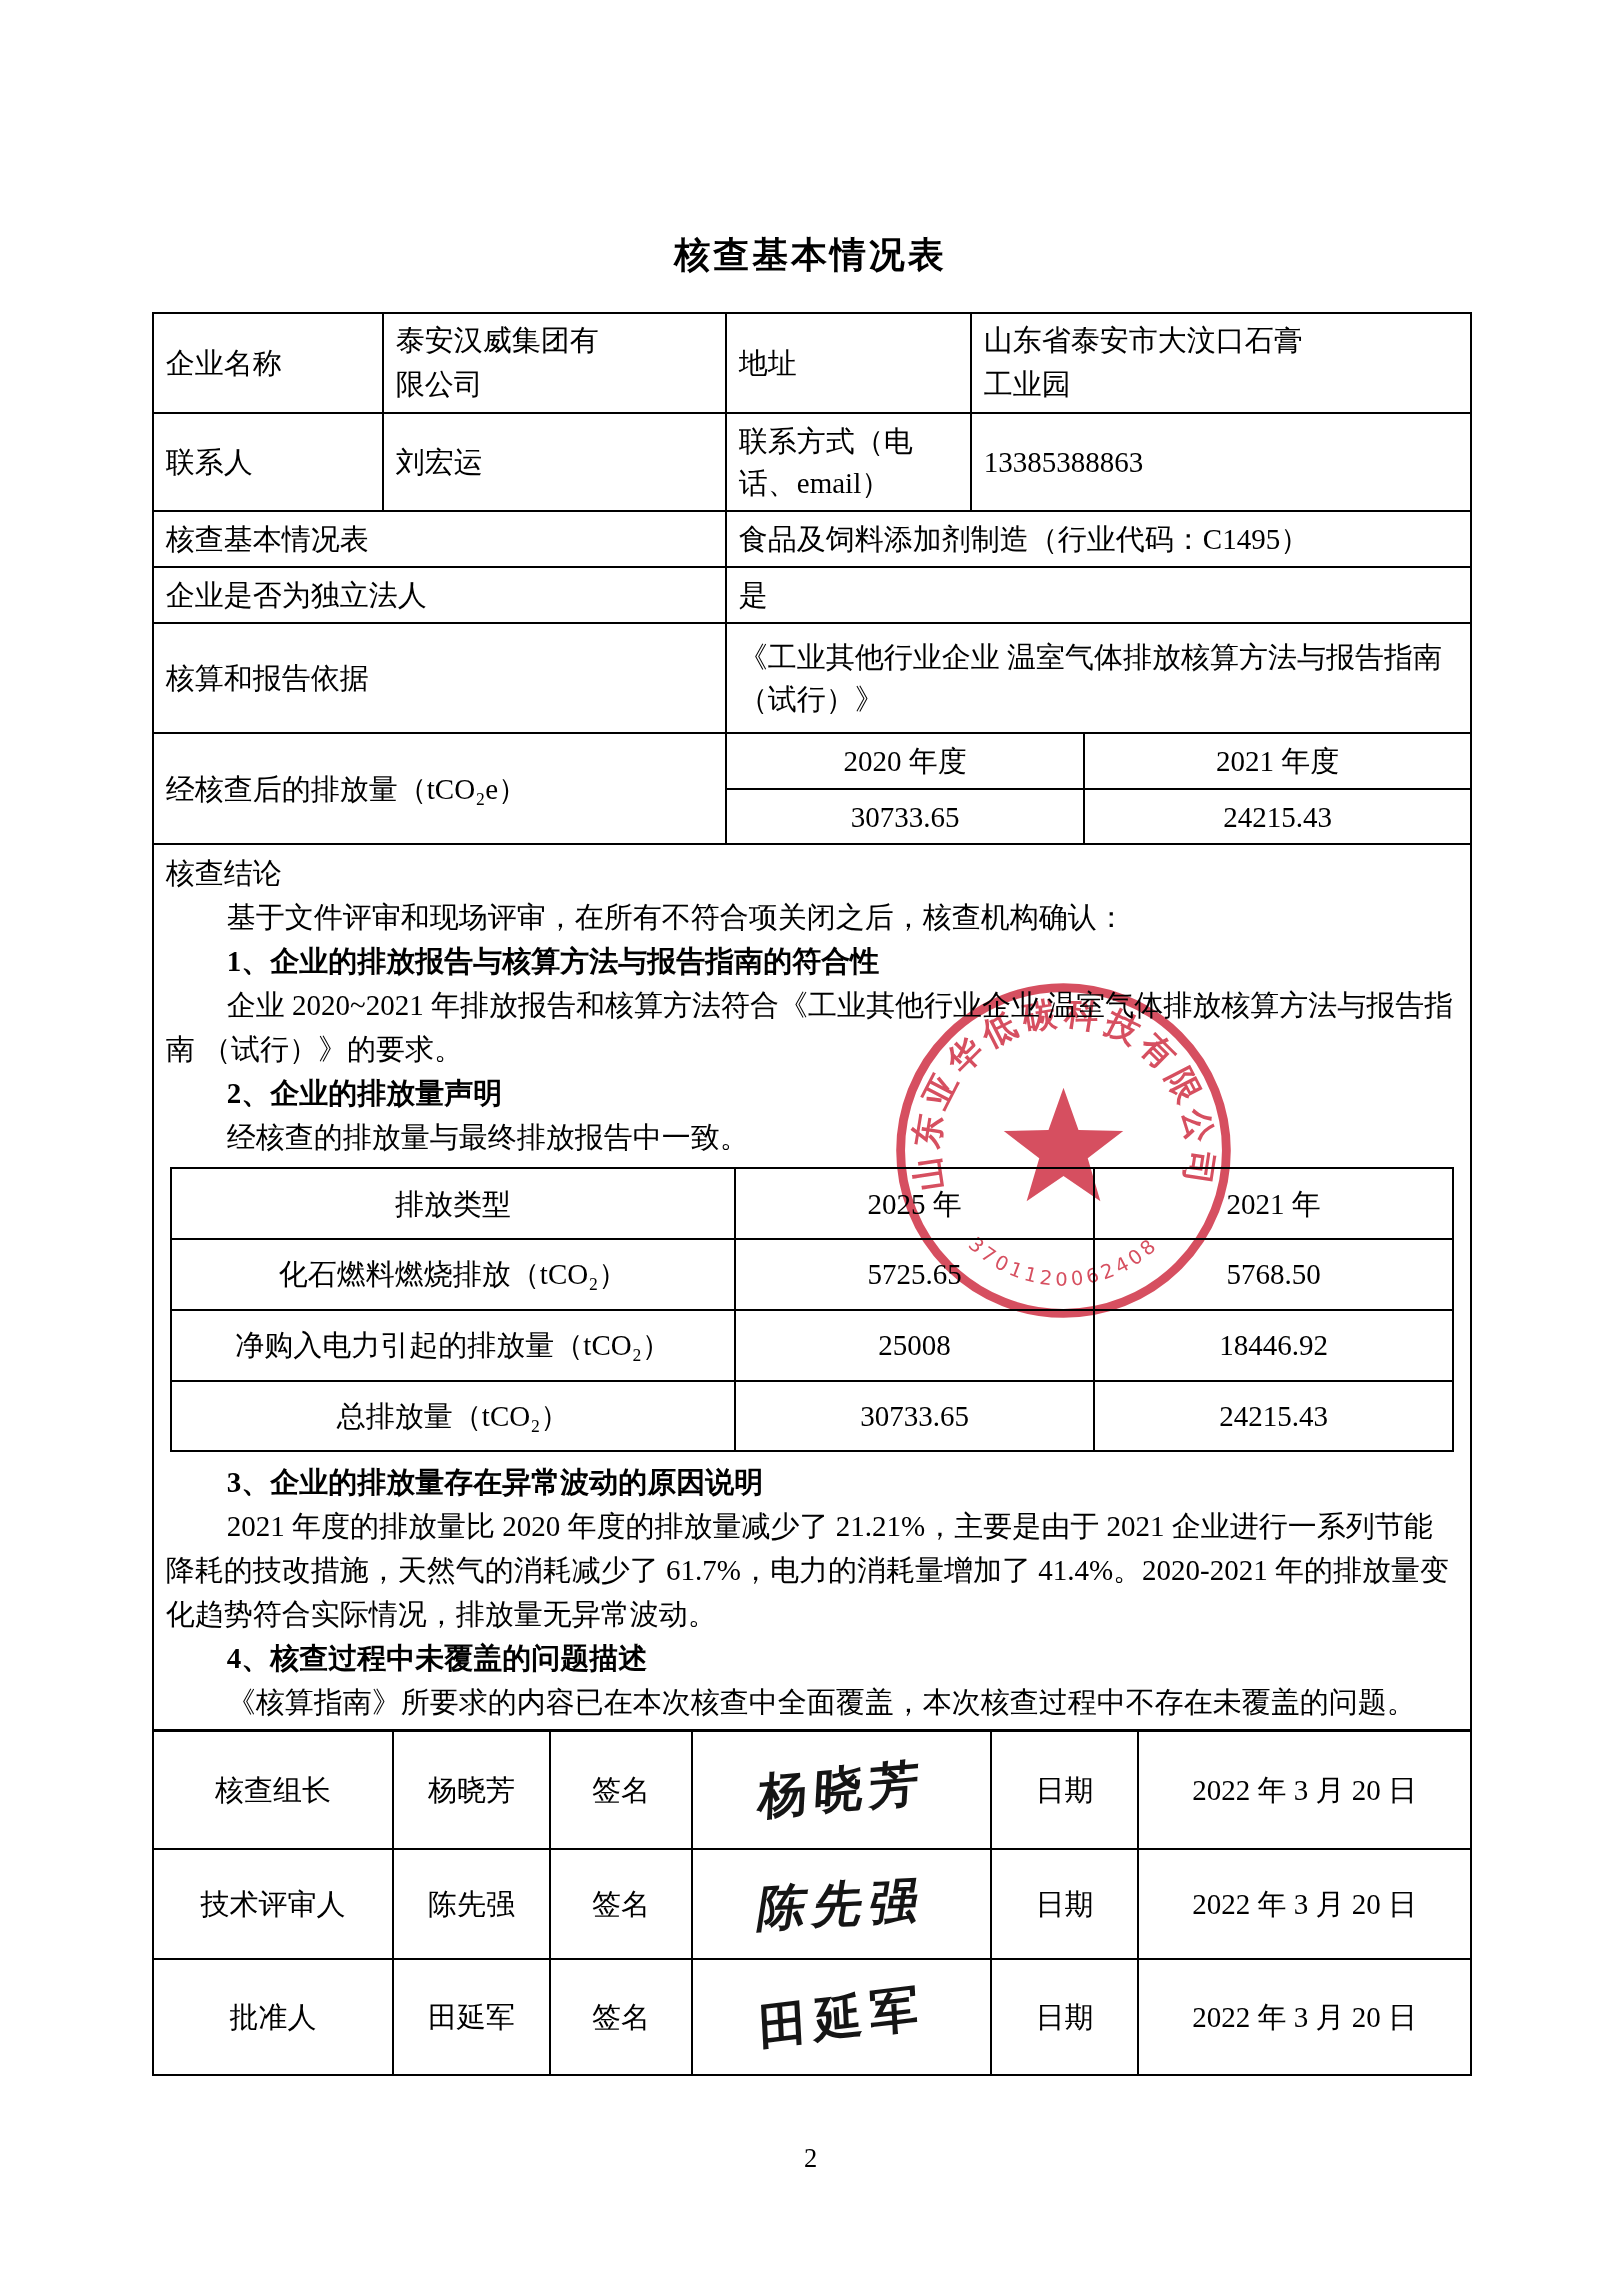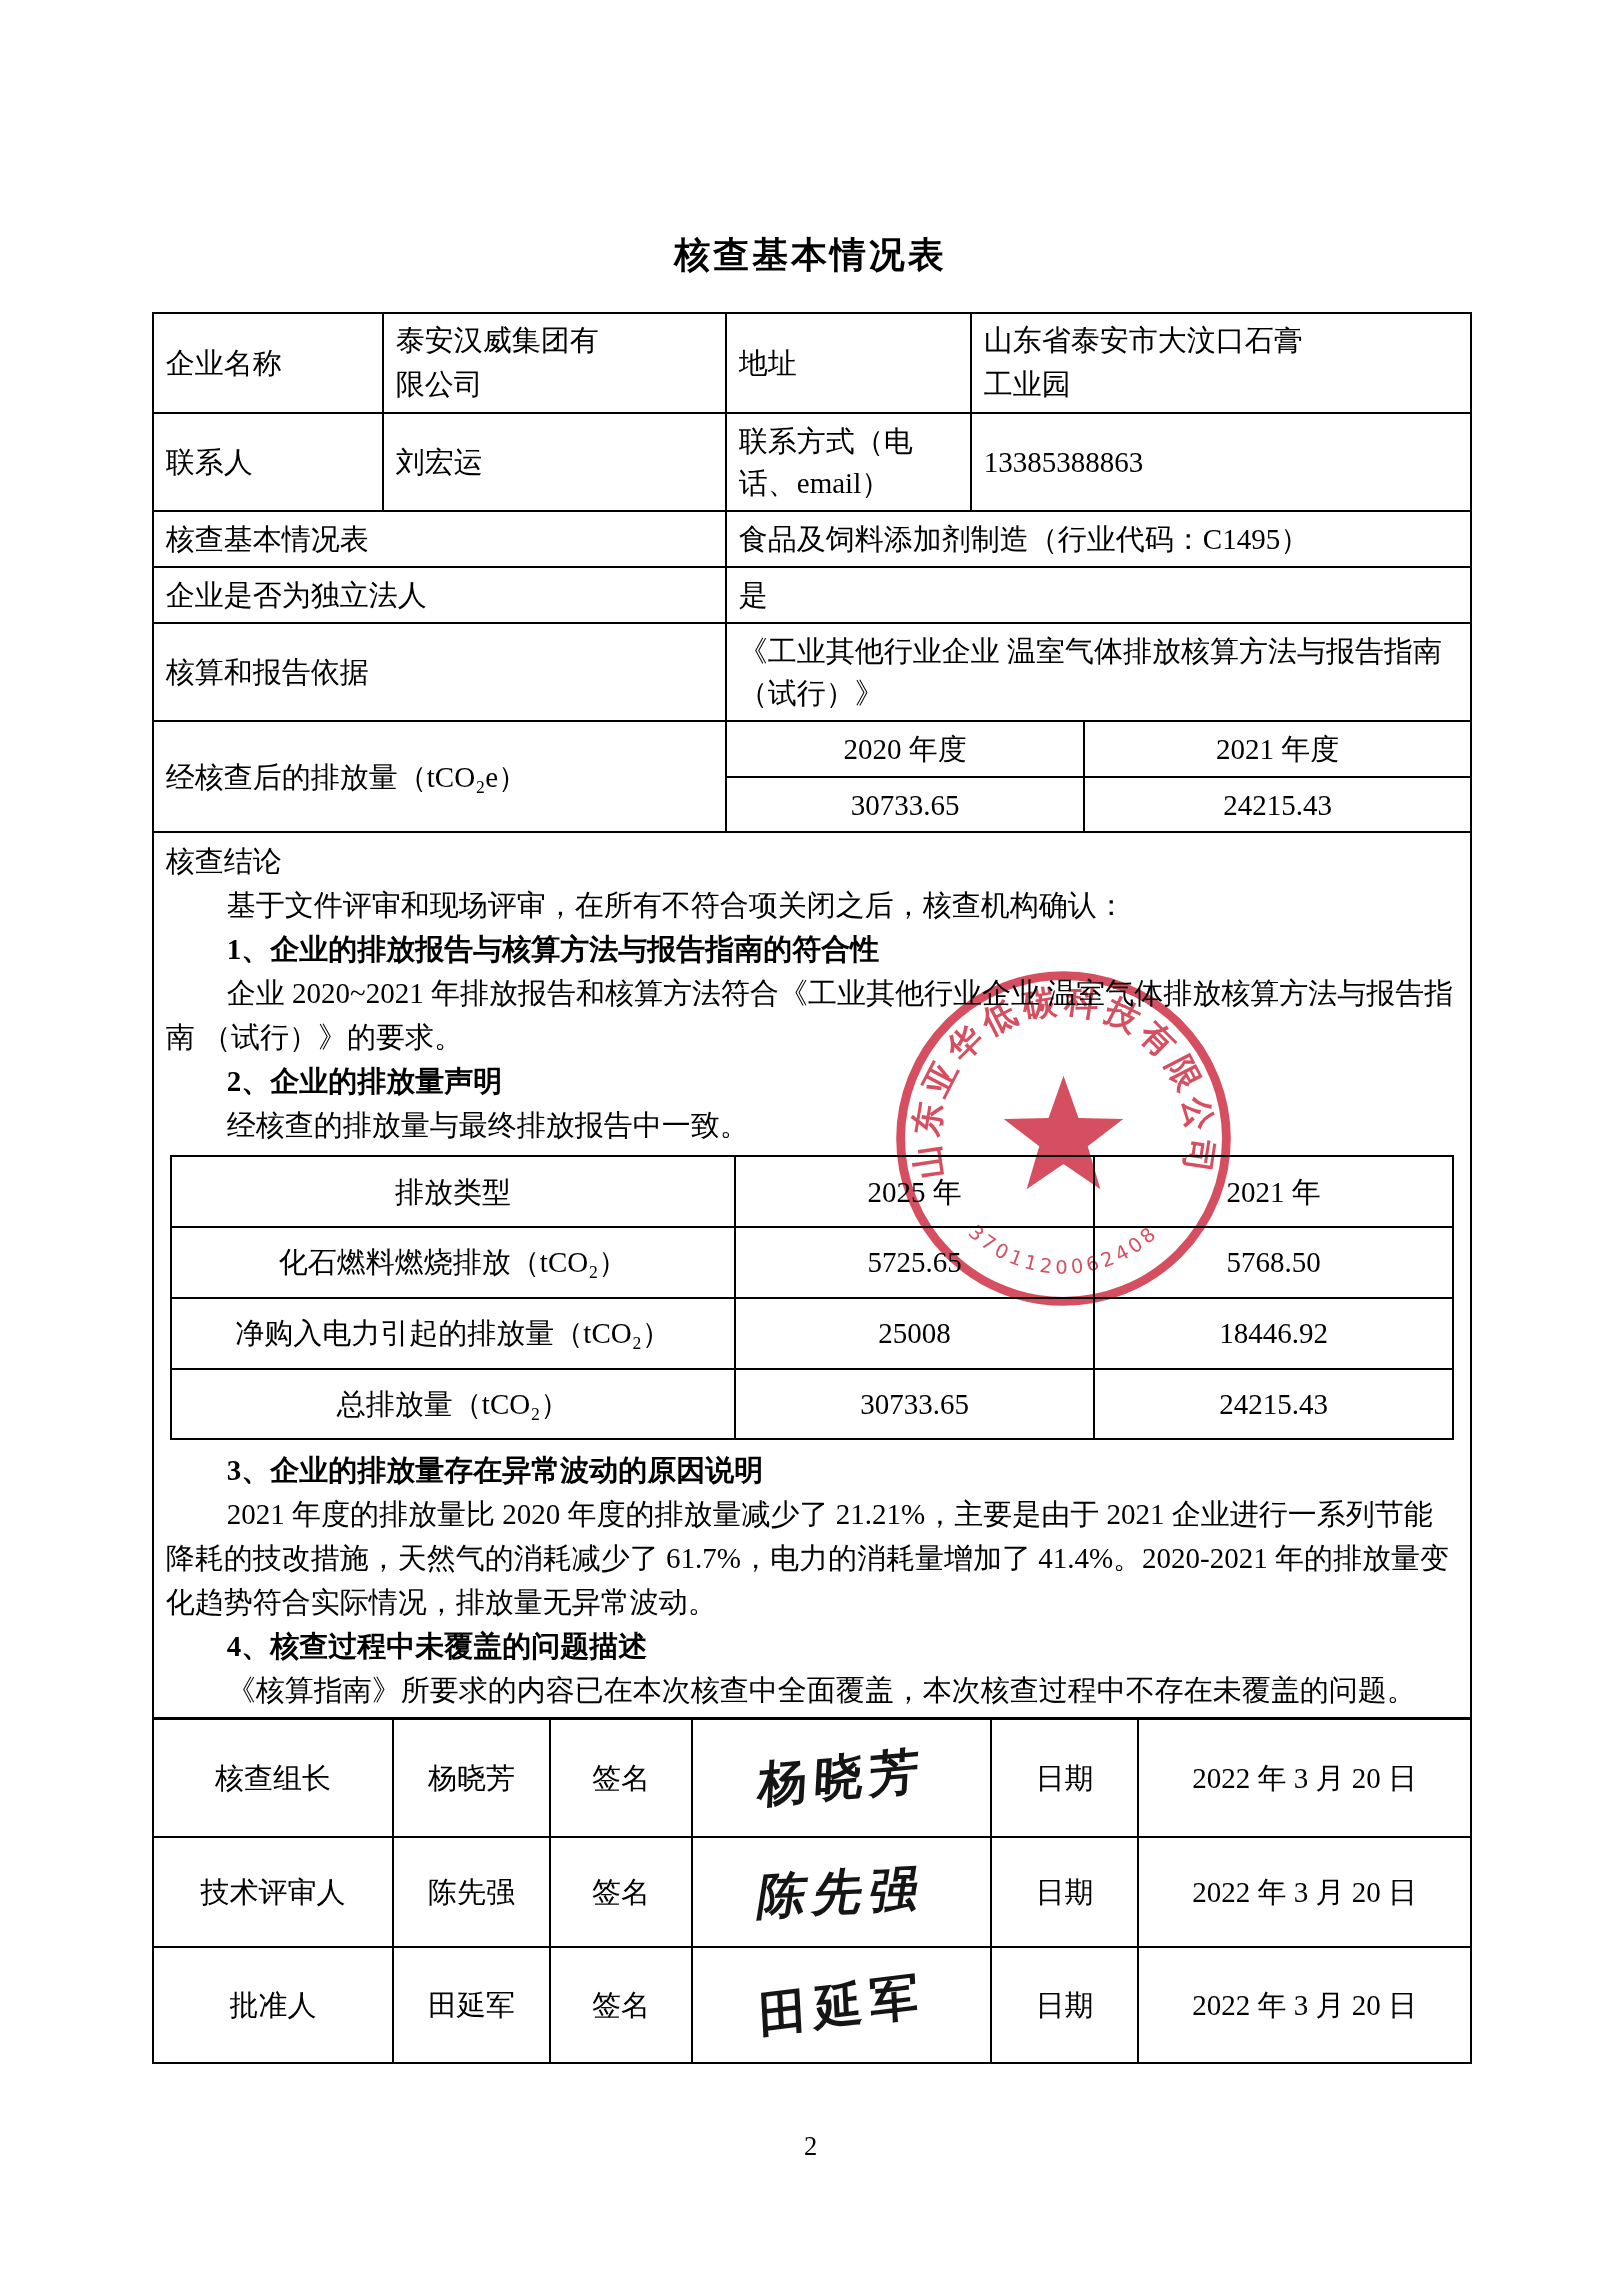--- a/index.html
+++ b/index.html
@@ -72,21 +72,21 @@
       <td class="val" colspan="3">13385388863</td>
     </tr>
     <tr style="height:51px">
       <td class="lbl" colspan="2">核查基本情况表</td>
       <td class="val" colspan="4">食品及饲料添加剂制造（行业代码：C1495）</td>
     </tr>
     <tr style="height:51px">
       <td class="lbl" colspan="2">企业是否为独立法人</td>
       <td class="val" colspan="4">是</td>
     </tr>
-    <tr style="height:98px">
+    <tr style="height:110px">
       <td class="lbl" colspan="2">核算和报告依据</td>
       <td class="val" colspan="4">《工业其他行业企业 温室气体排放核算方法与报告指南 （试行）》</td>
     </tr>
     <tr style="height:49px">
       <td class="lbl" colspan="2" rowspan="2">经核查后的排放量（tCO₂e）</td>
       <td class="ctr" colspan="2">2020 年度</td>
       <td class="ctr" colspan="2">2021 年度</td>
     </tr>
     <tr style="height:49px">
       <td class="ctr" colspan="2">30733.65</td>

